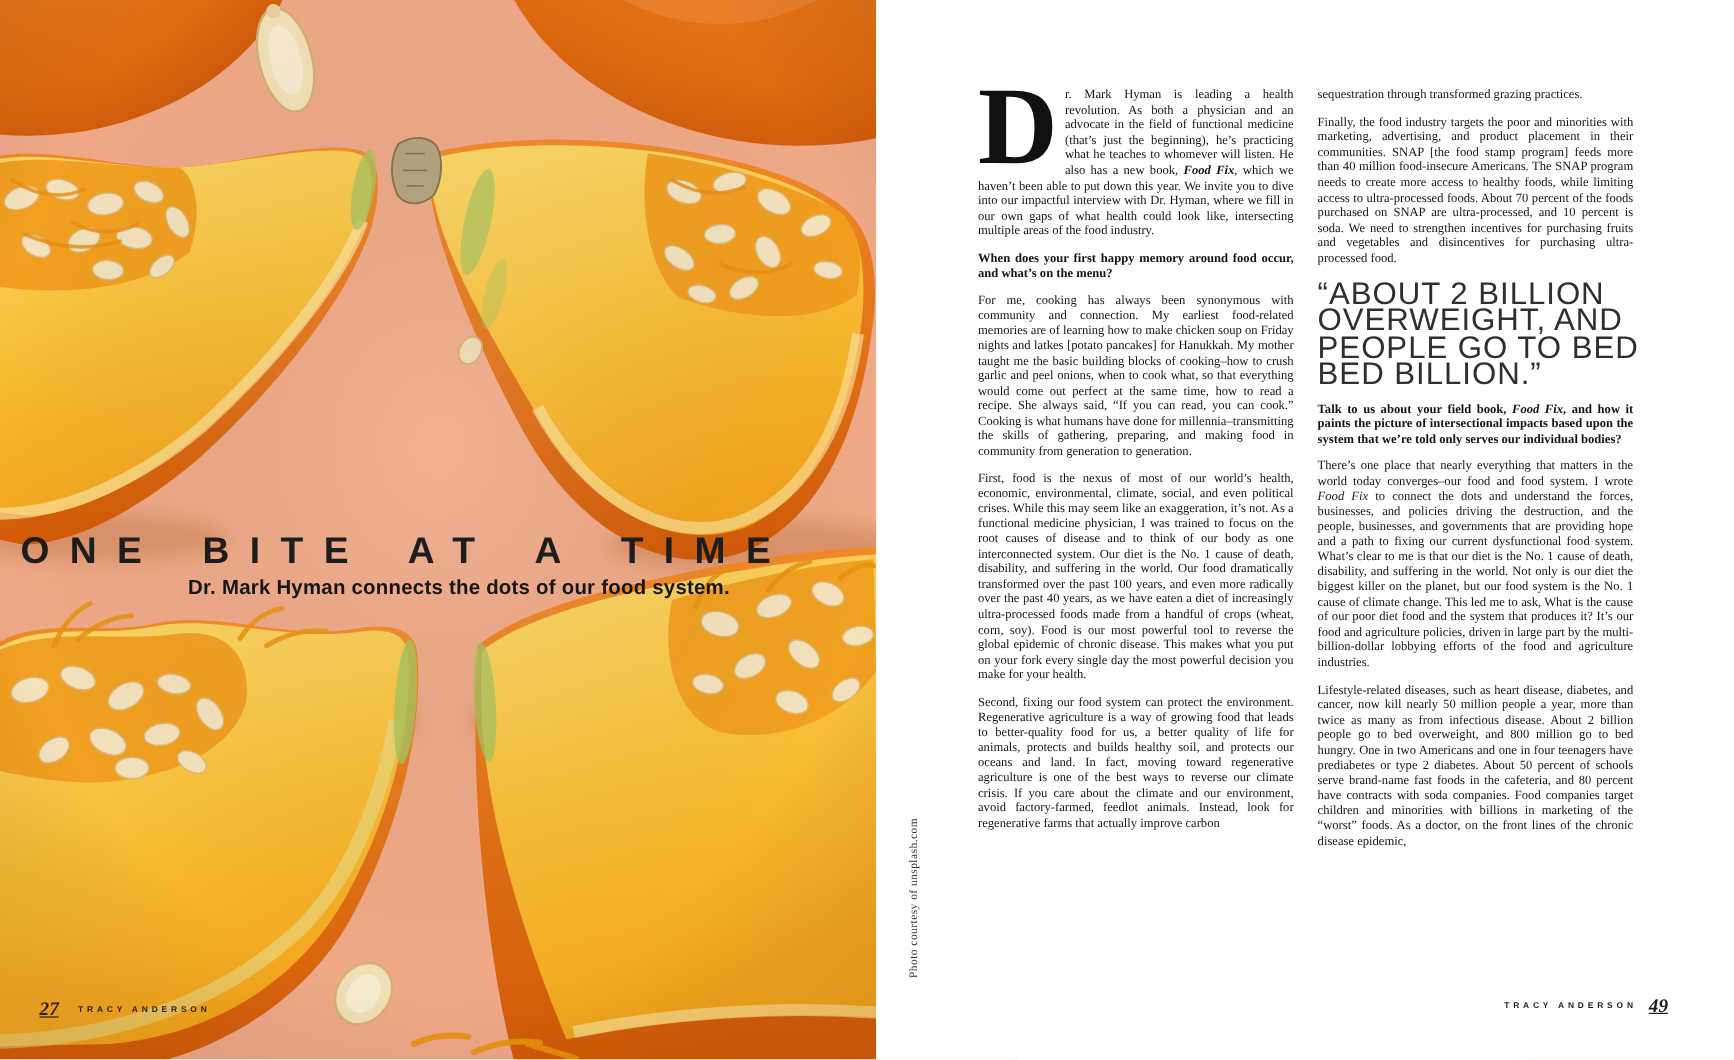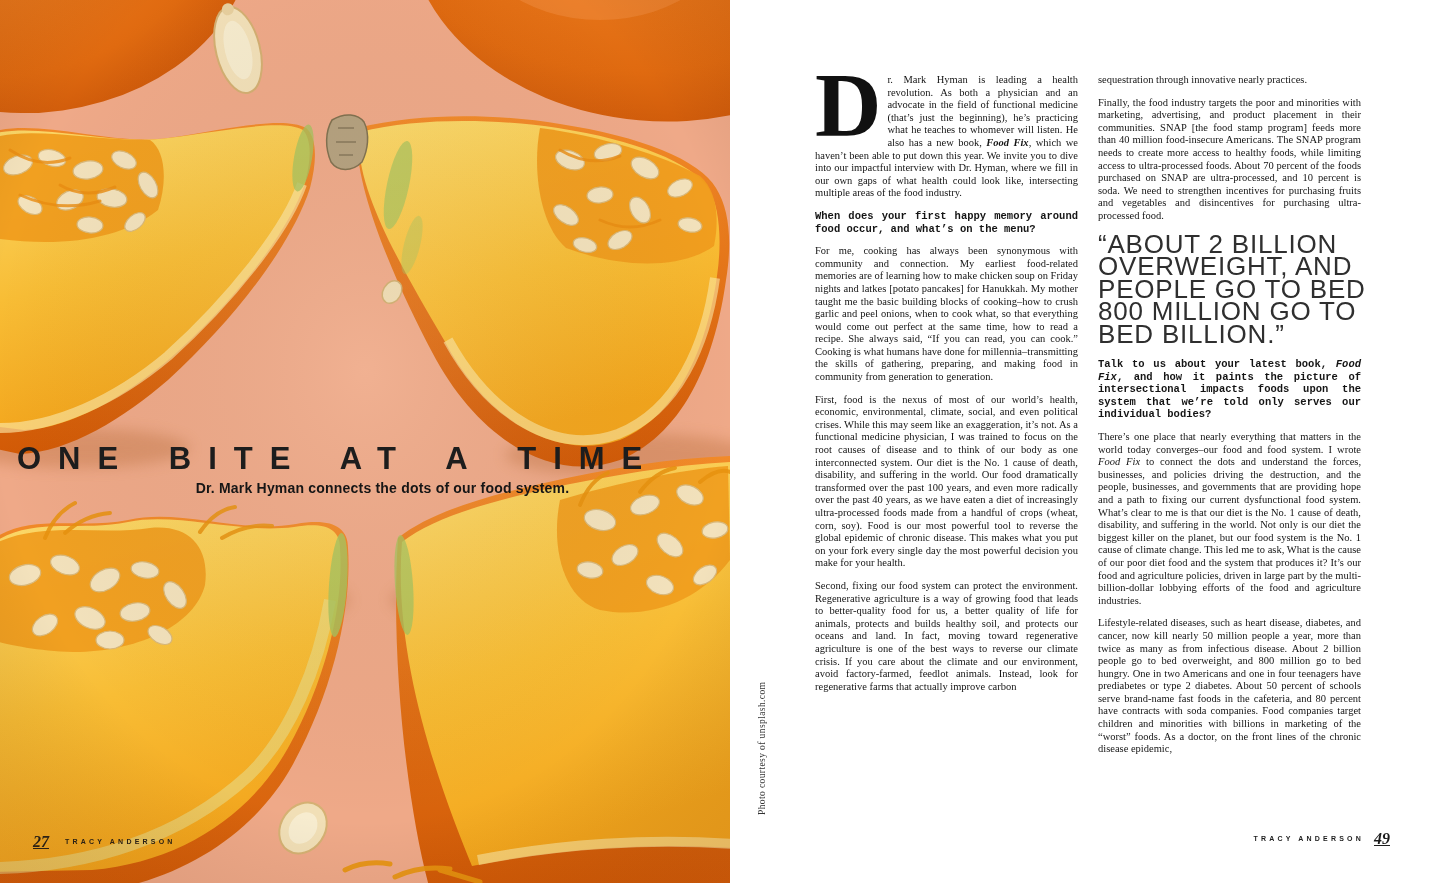--- a/index.html
+++ b/index.html
@@ -5,37 +5,37 @@
   html,body{margin:0;padding:0;background:#ffffff;}
   .spread{position:relative;width:1445px;height:883px;overflow:hidden;background:#ffffff;
           font-family:"Liberation Serif", serif;}
   
   .photo{position:absolute;left:0;top:0;width:730px;height:883px;background:#efa988;overflow:hidden;}
   .photo svg{position:absolute;left:0;top:0;}
   .title{position:absolute;left:0;top:441px;width:577px;text-align:center;white-space:nowrap;
          font-family:"Liberation Sans",sans-serif;font-weight:bold;font-size:31px;
          letter-spacing:17px;text-indent:17px;word-spacing:8px;color:#1d1d1d;}
   .subtitle{position:absolute;left:0;top:480px;width:765px;text-align:center;
-         font-family:"Liberation Sans",sans-serif;font-weight:bold;font-size:14px;
+         font-family:"Liberation Sans",sans-serif;font-weight:bold;font-size:17px;
          letter-spacing:.2px;color:#161616;}
   .footer-left{position:absolute;left:33px;top:833px;color:#2b2115;}
   .footer-right{position:absolute;left:728px;top:830px;width:662px;text-align:right;color:#1c1c1c;}
   .pageno{font-family:"Liberation Serif",serif;font-style:italic;font-weight:bold;font-size:16px;text-decoration:underline;}
   .magname{font-family:"Liberation Sans",sans-serif;font-weight:bold;font-size:7px;
            letter-spacing:3.2px;position:relative;top:-3px;}
   .footer-left .magname{margin-left:16px;}
   .footer-right .magname{margin-right:10px;}
   
   .credit{position:absolute;left:757px;top:643px;height:172px;width:14px;
           font-family:"Liberation Serif",serif;font-size:9.5px;color:#333;
           writing-mode:vertical-rl;transform:rotate(180deg);letter-spacing:.4px;}
   .columns{position:absolute;left:815px;top:74px;width:546px;display:flex;gap:20px;}
   .col{width:263px;font-size:10.5px;line-height:12.6px;text-align:justify;color:#141414;}
   .col p{margin:0 0 10px 0;}
-  .col p.q{font-weight:bold;font-family:Liberation Mono, monospace;}
+  .col p.q{font-weight:bold;}
   .seg-i{font-style:italic;}
   .seg-bi{font-style:italic;font-weight:bold;}
   .dropcap{float:left;font-family:"Liberation Serif",serif;font-weight:bold;
            font-size:92px;line-height:63px;padding:0 6px 0 0;color:#111;}
   .pullquote{font-family:"Liberation Sans",sans-serif;font-weight:300;font-size:26px;
              line-height:22.5px;letter-spacing:.8px;color:#2f2f2f;margin:8px 0 13px 0;
              text-align:left;white-space:nowrap;}
 </style>
 </head>
 <body>
@@ -229,30 +229,29 @@
     <div class="credit">Photo courtesy of unsplash.com</div>
     <div class="columns">
       <div class="col" id="col-0">
           <p><span class="dropcap">D</span><span>r. Mark Hyman is leading a health revolution. As both a physician and an advocate in the field of functional medicine (that’s just the beginning), he’s practicing what he teaches to whomever will listen. He also has a new book, </span><span class="seg-bi">Food Fix</span><span>, which we haven’t been able to put down this year. We invite you to dive into our impactful interview with Dr. Hyman, where we fill in our own gaps of what health could look like, intersecting multiple areas of the food industry.</span></p>
           <p class="q"><span>When does your first happy memory around food occur, and what’s on the menu?</span></p>
           <p><span>For me, cooking has always been synonymous with community and connection. My earliest food-related memories are of learning how to make chicken soup on Friday nights and latkes [potato pancakes] for Hanukkah. My mother taught me the basic building blocks of cooking–how to crush garlic and peel onions, when to cook what, so that everything would come out perfect at the same time, how to read a recipe. She always said, “If you can read, you can cook.” Cooking is what humans have done for millennia–transmitting the skills of gathering, preparing, and making food in community from generation to generation.</span></p>
           <p><span>First, food is the nexus of most of our world’s health, economic, environmental, climate, social, and even political crises. While this may seem like an exaggeration, it’s not. As a functional medicine physician, I was trained to focus on the root causes of disease and to think of our body as one interconnected system. Our diet is the No. 1 cause of death, disability, and suffering in the world. Our food dramatically transformed over the past 100 years, and even more radically over the past 40 years, as we have eaten a diet of increasingly ultra-processed foods made from a handful of crops (wheat, corn, soy). Food is our most powerful tool to reverse the global epidemic of chronic disease. This makes what you put on your fork every single day the most powerful decision you make for your health.</span></p>
           <p><span>Second, fixing our food system can protect the environment. Regenerative agriculture is a way of growing food that leads to better-quality food for us, a better quality of life for animals, protects and builds healthy soil, and protects our oceans and land. In fact, moving toward regenerative agriculture is one of the best ways to reverse our climate crisis. If you care about the climate and our environment, avoid factory-farmed, feedlot animals. Instead, look for regenerative farms that actually improve carbon</span></p>
         </div>
       <div class="col" id="col-1">
-          <p><span>sequestration through innovative nearly practices.</span></p>
+          <p><span>sequestration through transformed grazing practices.</span></p>
           <p><span>Finally, the food industry targets the poor and minorities with marketing, advertising, and product placement in their communities. SNAP [the food stamp program] feeds more than 40 million food-insecure Americans. The SNAP program needs to create more access to healthy foods, while limiting access to ultra-processed foods. About 70 percent of the foods purchased on SNAP are ultra-processed, and 10 percent is soda. We need to strengthen incentives for purchasing fruits and vegetables and disincentives for purchasing ultra-processed food.</span></p>
           <div class="pullquote">
             <div>“ABOUT 2 BILLION</div>
             <div>OVERWEIGHT, AND</div>
             <div>PEOPLE GO TO BED</div>
-            <div>800 MILLION GO TO</div>
             <div>BED BILLION.”</div>
           </div>
-          <p class="q"><span>Talk to us about your latest book, </span><span class="seg-bi">Food Fix</span><span>, and how it paints the picture of intersectional impacts foods upon the system that we’re told only serves our individual bodies?</span></p>
+          <p class="q"><span>Talk to us about your field book, </span><span class="seg-bi">Food Fix</span><span>, and how it paints the picture of intersectional impacts based upon the system that we’re told only serves our individual bodies?</span></p>
           <p><span>There’s one place that nearly everything that matters in the world today converges–our food and food system. I wrote </span><span class="seg-i">Food Fix</span><span> to connect the dots and understand the forces, businesses, and policies driving the destruction, and the people, businesses, and governments that are providing hope and a path to fixing our current dysfunctional food system. What’s clear to me is that our diet is the No. 1 cause of death, disability, and suffering in the world. Not only is our diet the biggest killer on the planet, but our food system is the No. 1 cause of climate change. This led me to ask, What is the cause of our poor diet food and the system that produces it? It’s our food and agriculture policies, driven in large part by the multi-billion-dollar lobbying efforts of the food and agriculture industries.</span></p>
           <p><span>Lifestyle-related diseases, such as heart disease, diabetes, and cancer, now kill nearly 50 million people a year, more than twice as many as from infectious disease. About 2 billion people go to bed overweight, and 800 million go to bed hungry. One in two Americans and one in four teenagers have prediabetes or type 2 diabetes. About 50 percent of schools serve brand-name fast foods in the cafeteria, and 80 percent have contracts with soda companies. Food companies target children and minorities with billions in marketing of the “worst” foods. As a doctor, on the front lines of the chronic disease epidemic,</span></p>
         </div>
     </div>
     <div class="footer-right">
       <span class="magname">TRACY ANDERSON</span><span class="pageno">49</span>
     </div>
   </div>
 
 </div>

